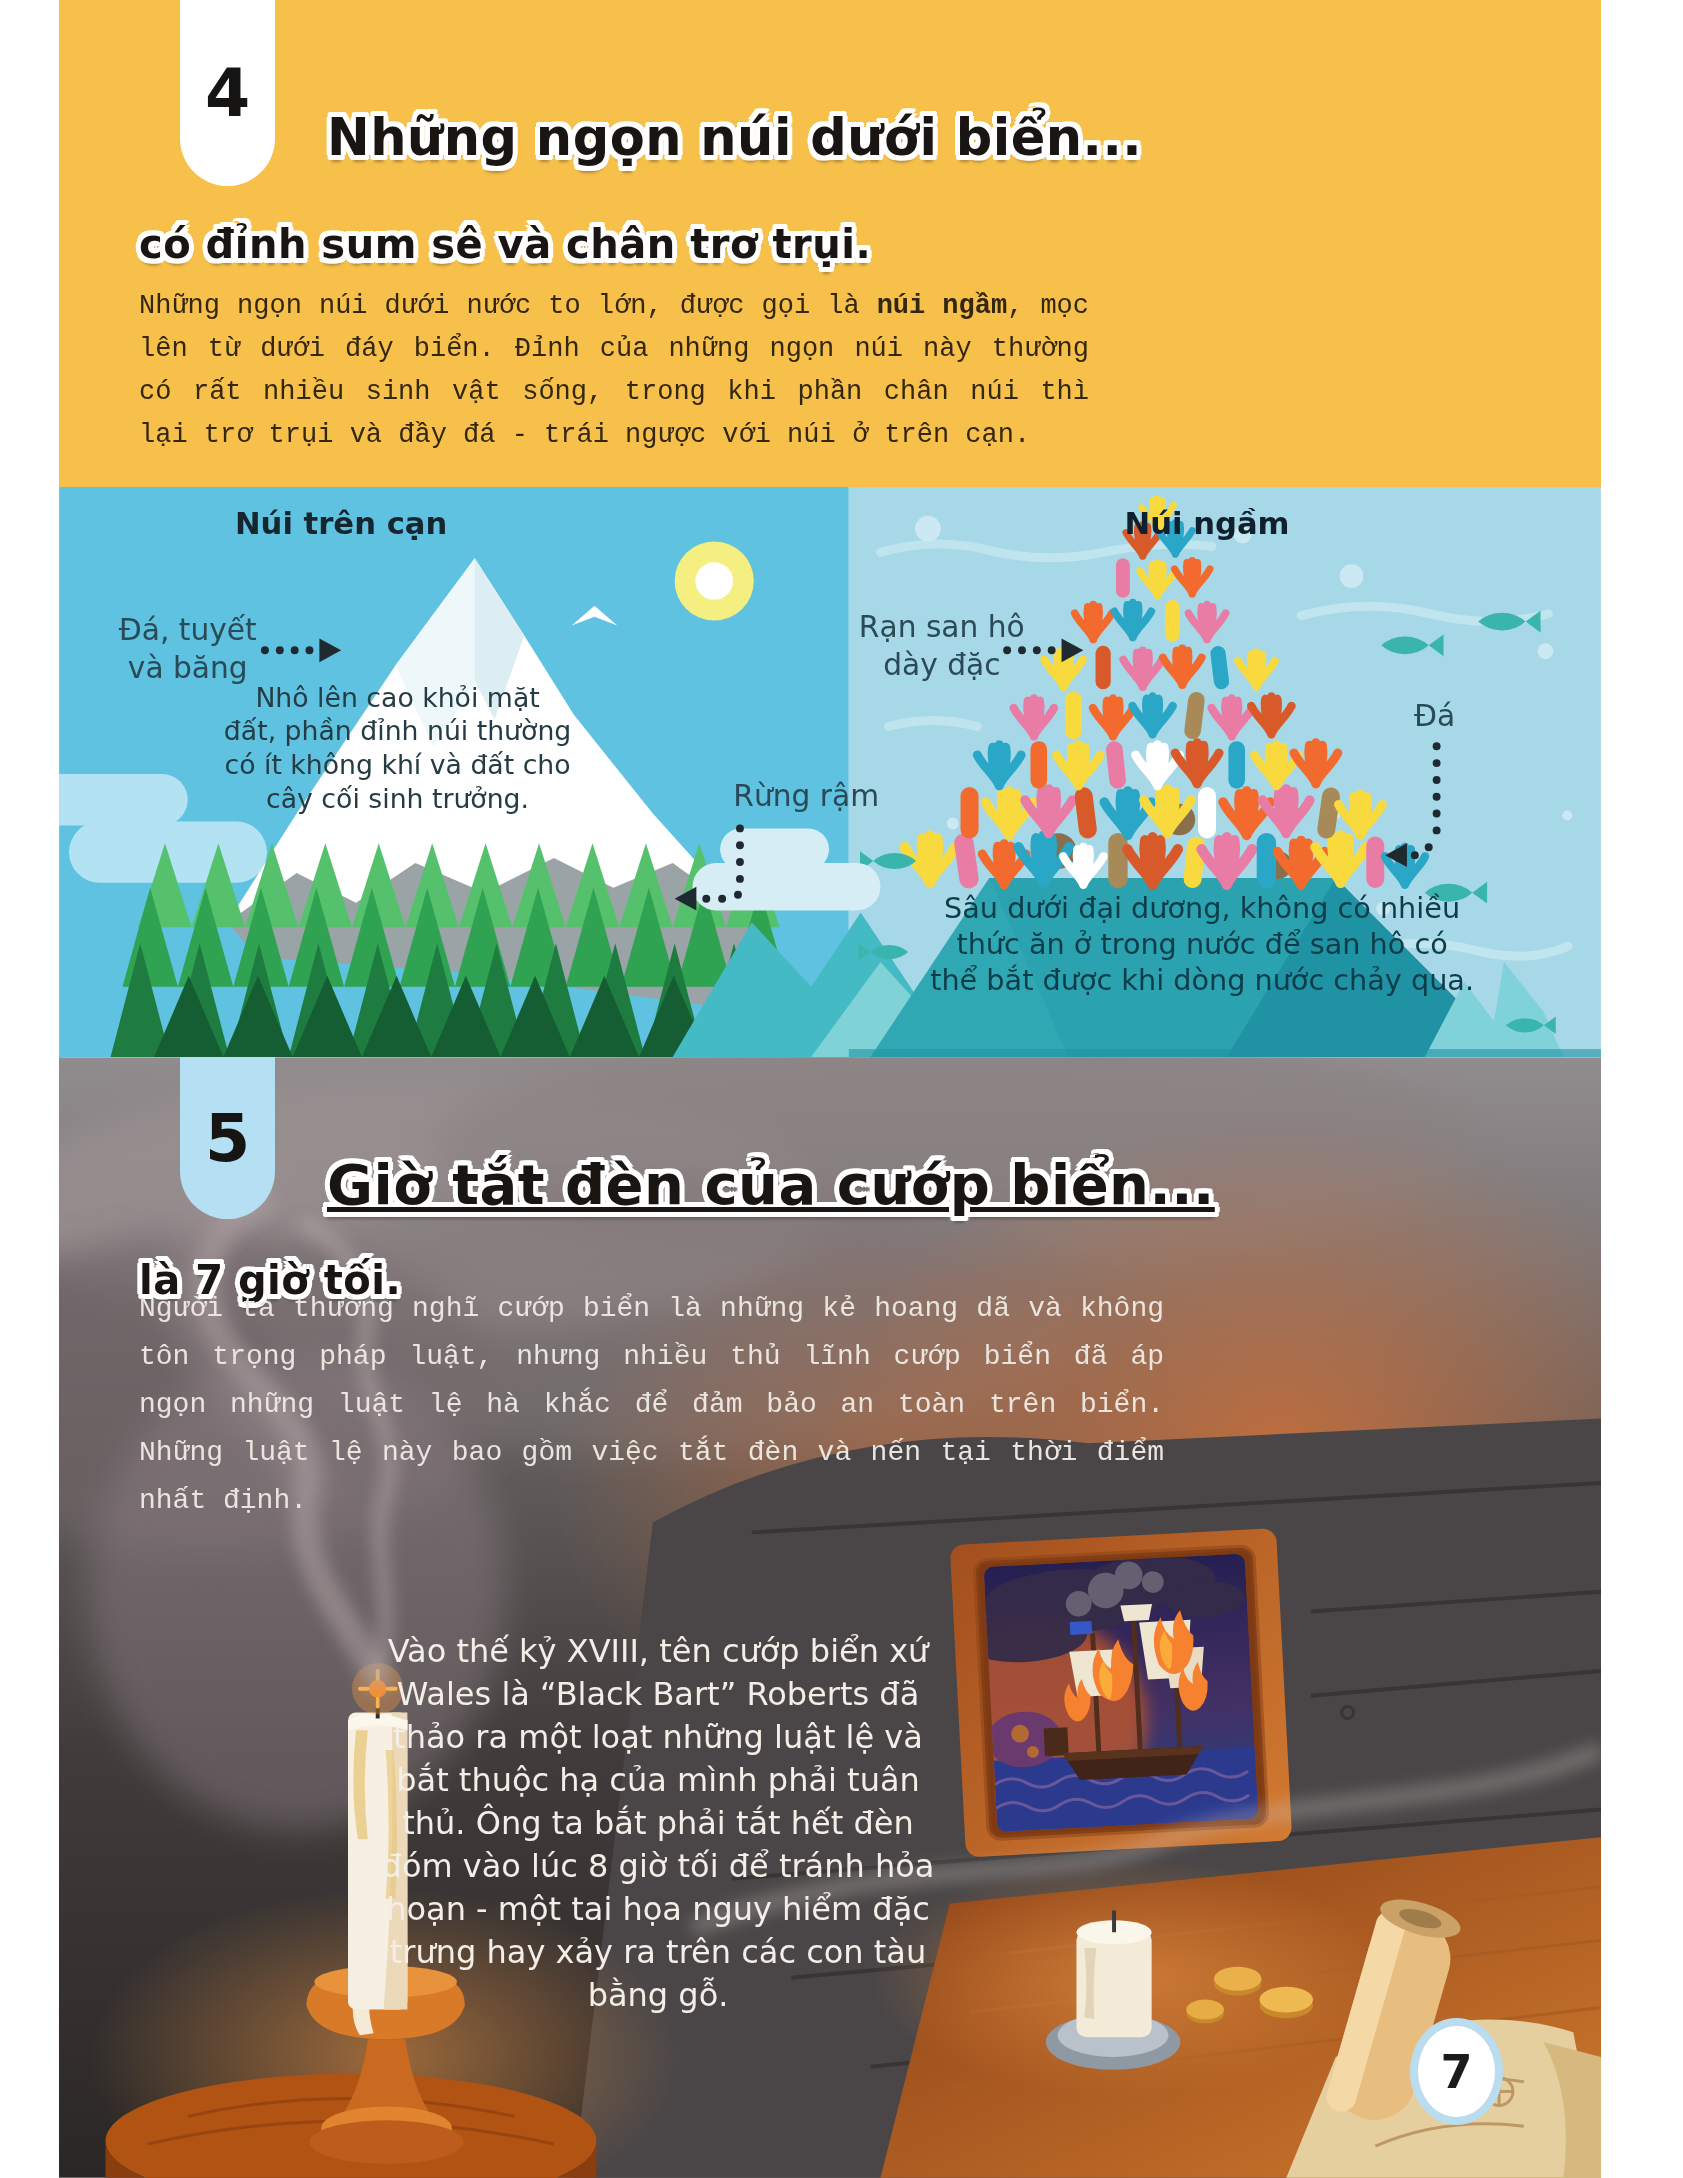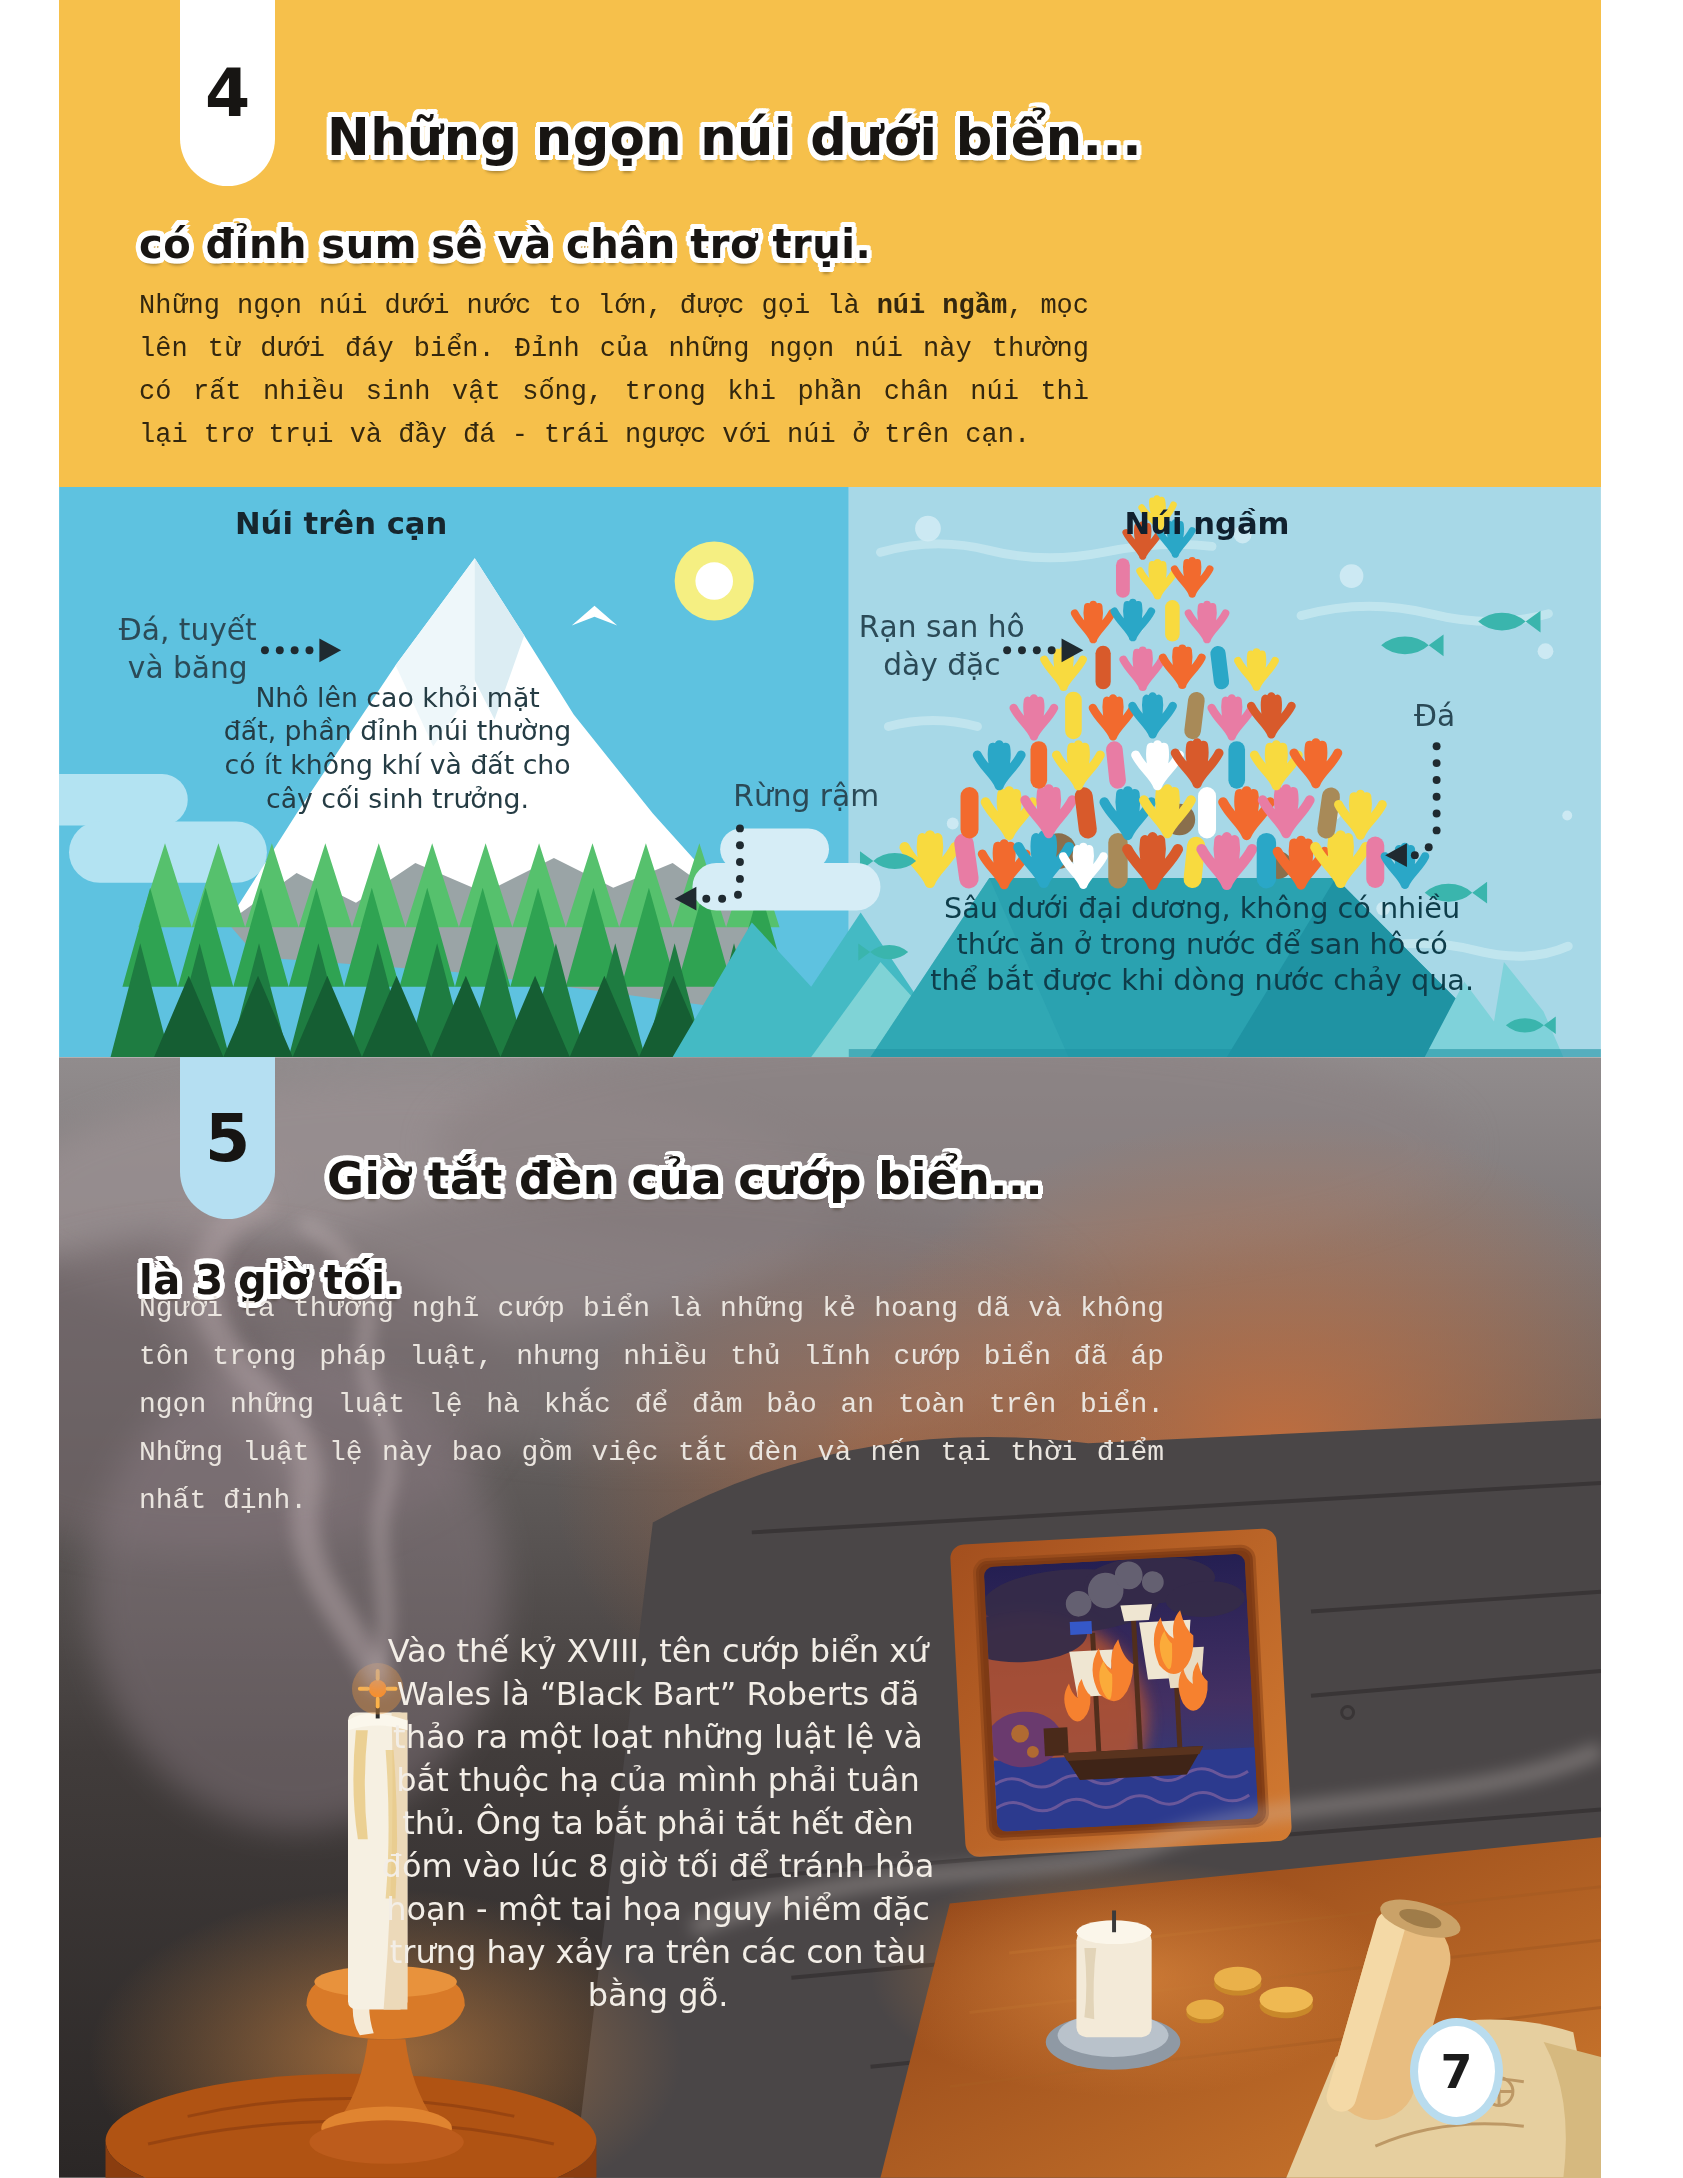--- a/index.html
+++ b/index.html
@@ -25,21 +25,21 @@
     font-weight:bold;color:#181512;letter-spacing:0.5px;z-index:6;white-space:nowrap;
     text-shadow:
       -4px -4px 0 #fff,4px -4px 0 #fff,-4px 4px 0 #fff,4px 4px 0 #fff,
       -5px 0 0 #fff,5px 0 0 #fff,0 -5px 0 #fff,0 5px 0 #fff,
       -3px -5px 0 #fff,3px 5px 0 #fff,3px -5px 0 #fff,-3px 5px 0 #fff,
       0 7px 3px rgba(40,30,10,.35);
     margin-top: 27px;
   }
   #title4{left:327px;top:81px;font-size:51px;}
   #subtitle4{left:139px;top:194px;font-size:40px;}
-  #title5{left:327px;top:1125px;font-size:45px;}
+  #title5{left:327px;top:1125px;font-size:56px;text-decoration:underline;}
   #subtitle5{left:139px;top:1230px;font-size:40px;}
   
   .para{color:#33270f;text-align:justify;z-index:6;font-family:Liberation Mono, monospace;}
   #body4{left:139px;top:285px;width:950px;font-size:27px;line-height:43px;}
   #body4 b{font-weight:bold;}
   #body5{left:139px;top:1285px;width:1025px;font-size:28px;line-height:48px;color:#eae5df;}
   #note5{left:381px;top:1630px;width:554px;font-size:32px;line-height:43px;
          text-align:center;color:#f3eee7;z-index:6;}
   
   #page-badge{
@@ -464,20 +464,20 @@
     <path d="M322 618 C344 556 312 498 330 440 C348 380 300 340 310 280 C318 230 290 190 250 170" stroke="#c4b6b8" stroke-width="16" opacity=".4" filter="url(#soft8)"></path>
     <path d="M250 430 C220 360 150 330 130 250 C116 196 150 140 215 120" stroke="#a39497" stroke-width="40" opacity=".35" filter="url(#soft)"></path>
   </g>
 </svg>
 </div>
 
 <div class="abs tab" id="tab5">
     <span>5</span>
   </div>
 <div class="abs bubble" id="title5">Giờ tắt đèn của cướp biển...</div>
-<div class="abs bubble" id="subtitle5">là 3 giờ tối.</div>
+<div class="abs bubble" id="subtitle5">là 7 giờ tối.</div>
 <div class="abs para" id="body5">Người ta thường nghĩ cướp biển là những kẻ hoang dã và không tôn trọng pháp luật, nhưng nhiều thủ lĩnh cướp biển đã áp ngọn những luật lệ hà khắc để đảm bảo an toàn trên biển. Những luật lệ này bao gồm việc tắt đèn và nến tại thời điểm nhất định.</div>
 <div class="abs" id="note5">Vào thế kỷ XVIII, tên cướp biển xứ Wales là “Black Bart” Roberts đã thảo ra một loạt những luật lệ và bắt thuộc hạ của mình phải tuân thủ. Ông ta bắt phải tắt hết đèn đóm vào lúc 8 giờ tối để tránh hỏa hoạn - một tai họa nguy hiểm đặc trưng hay xảy ra trên các con tàu bằng gỗ.</div>
 
 <div class="abs" id="page-badge">
     <span>7</span>
   </div>
 
 
 </body></html>

